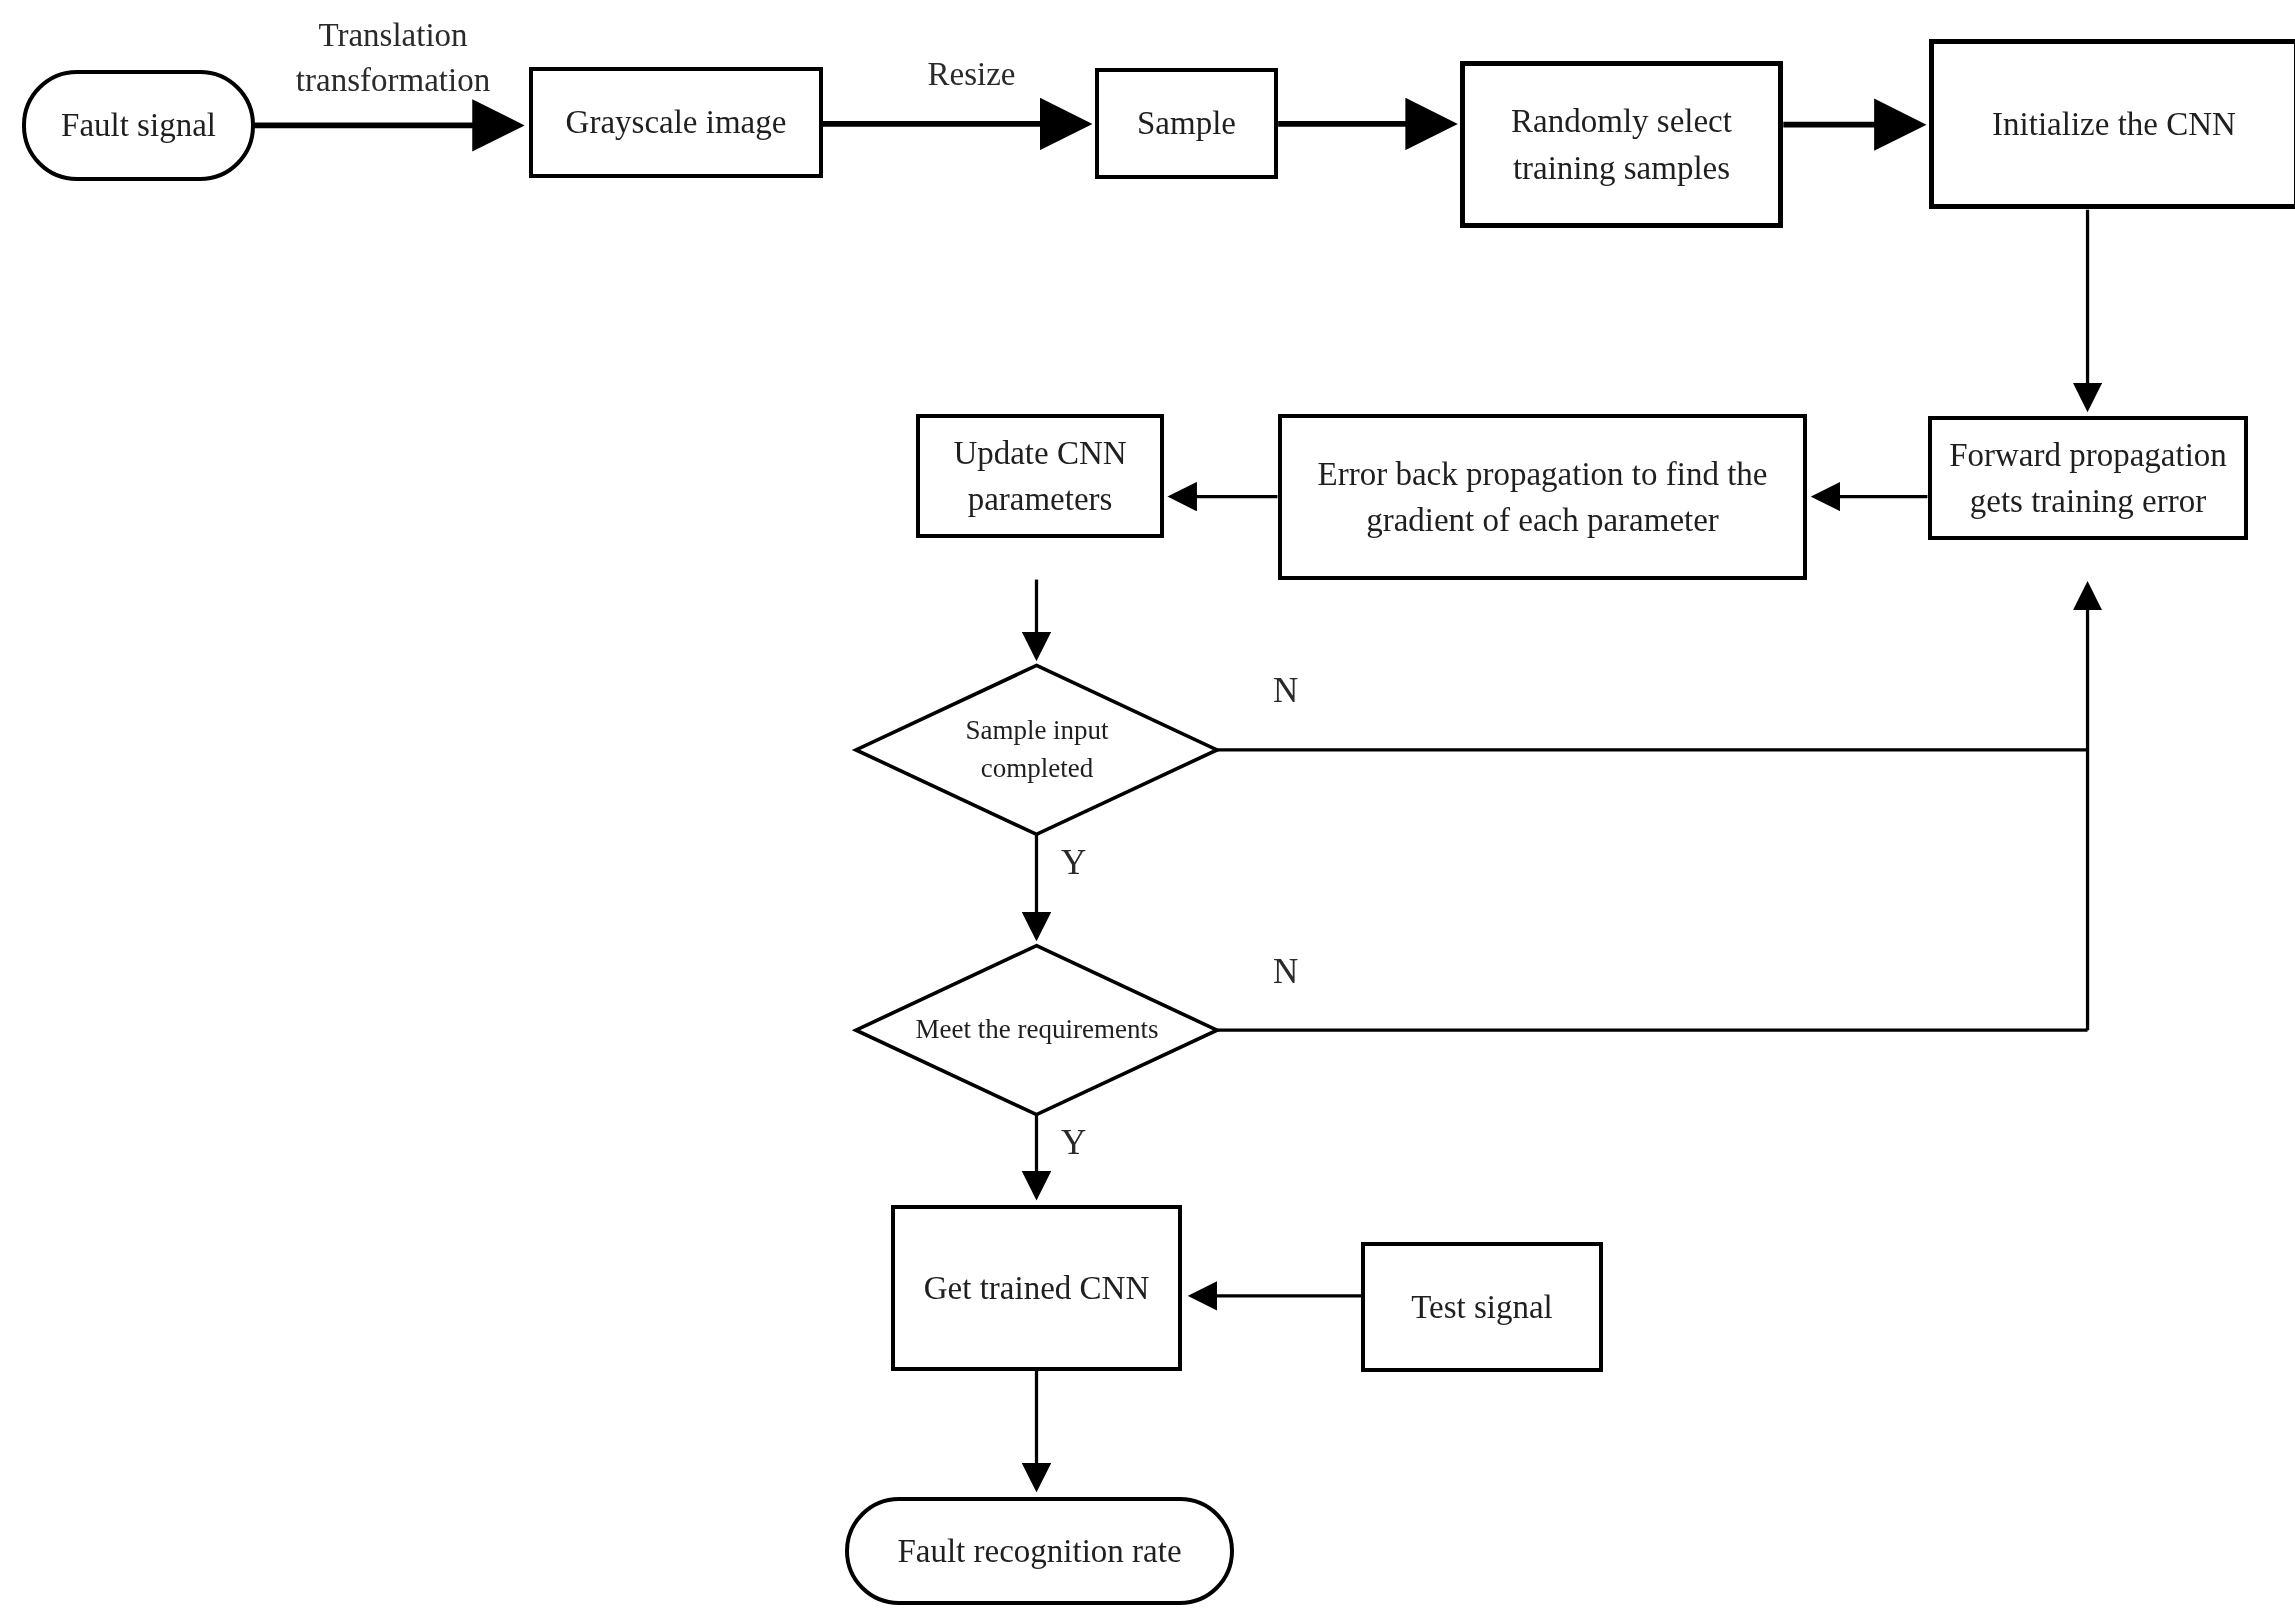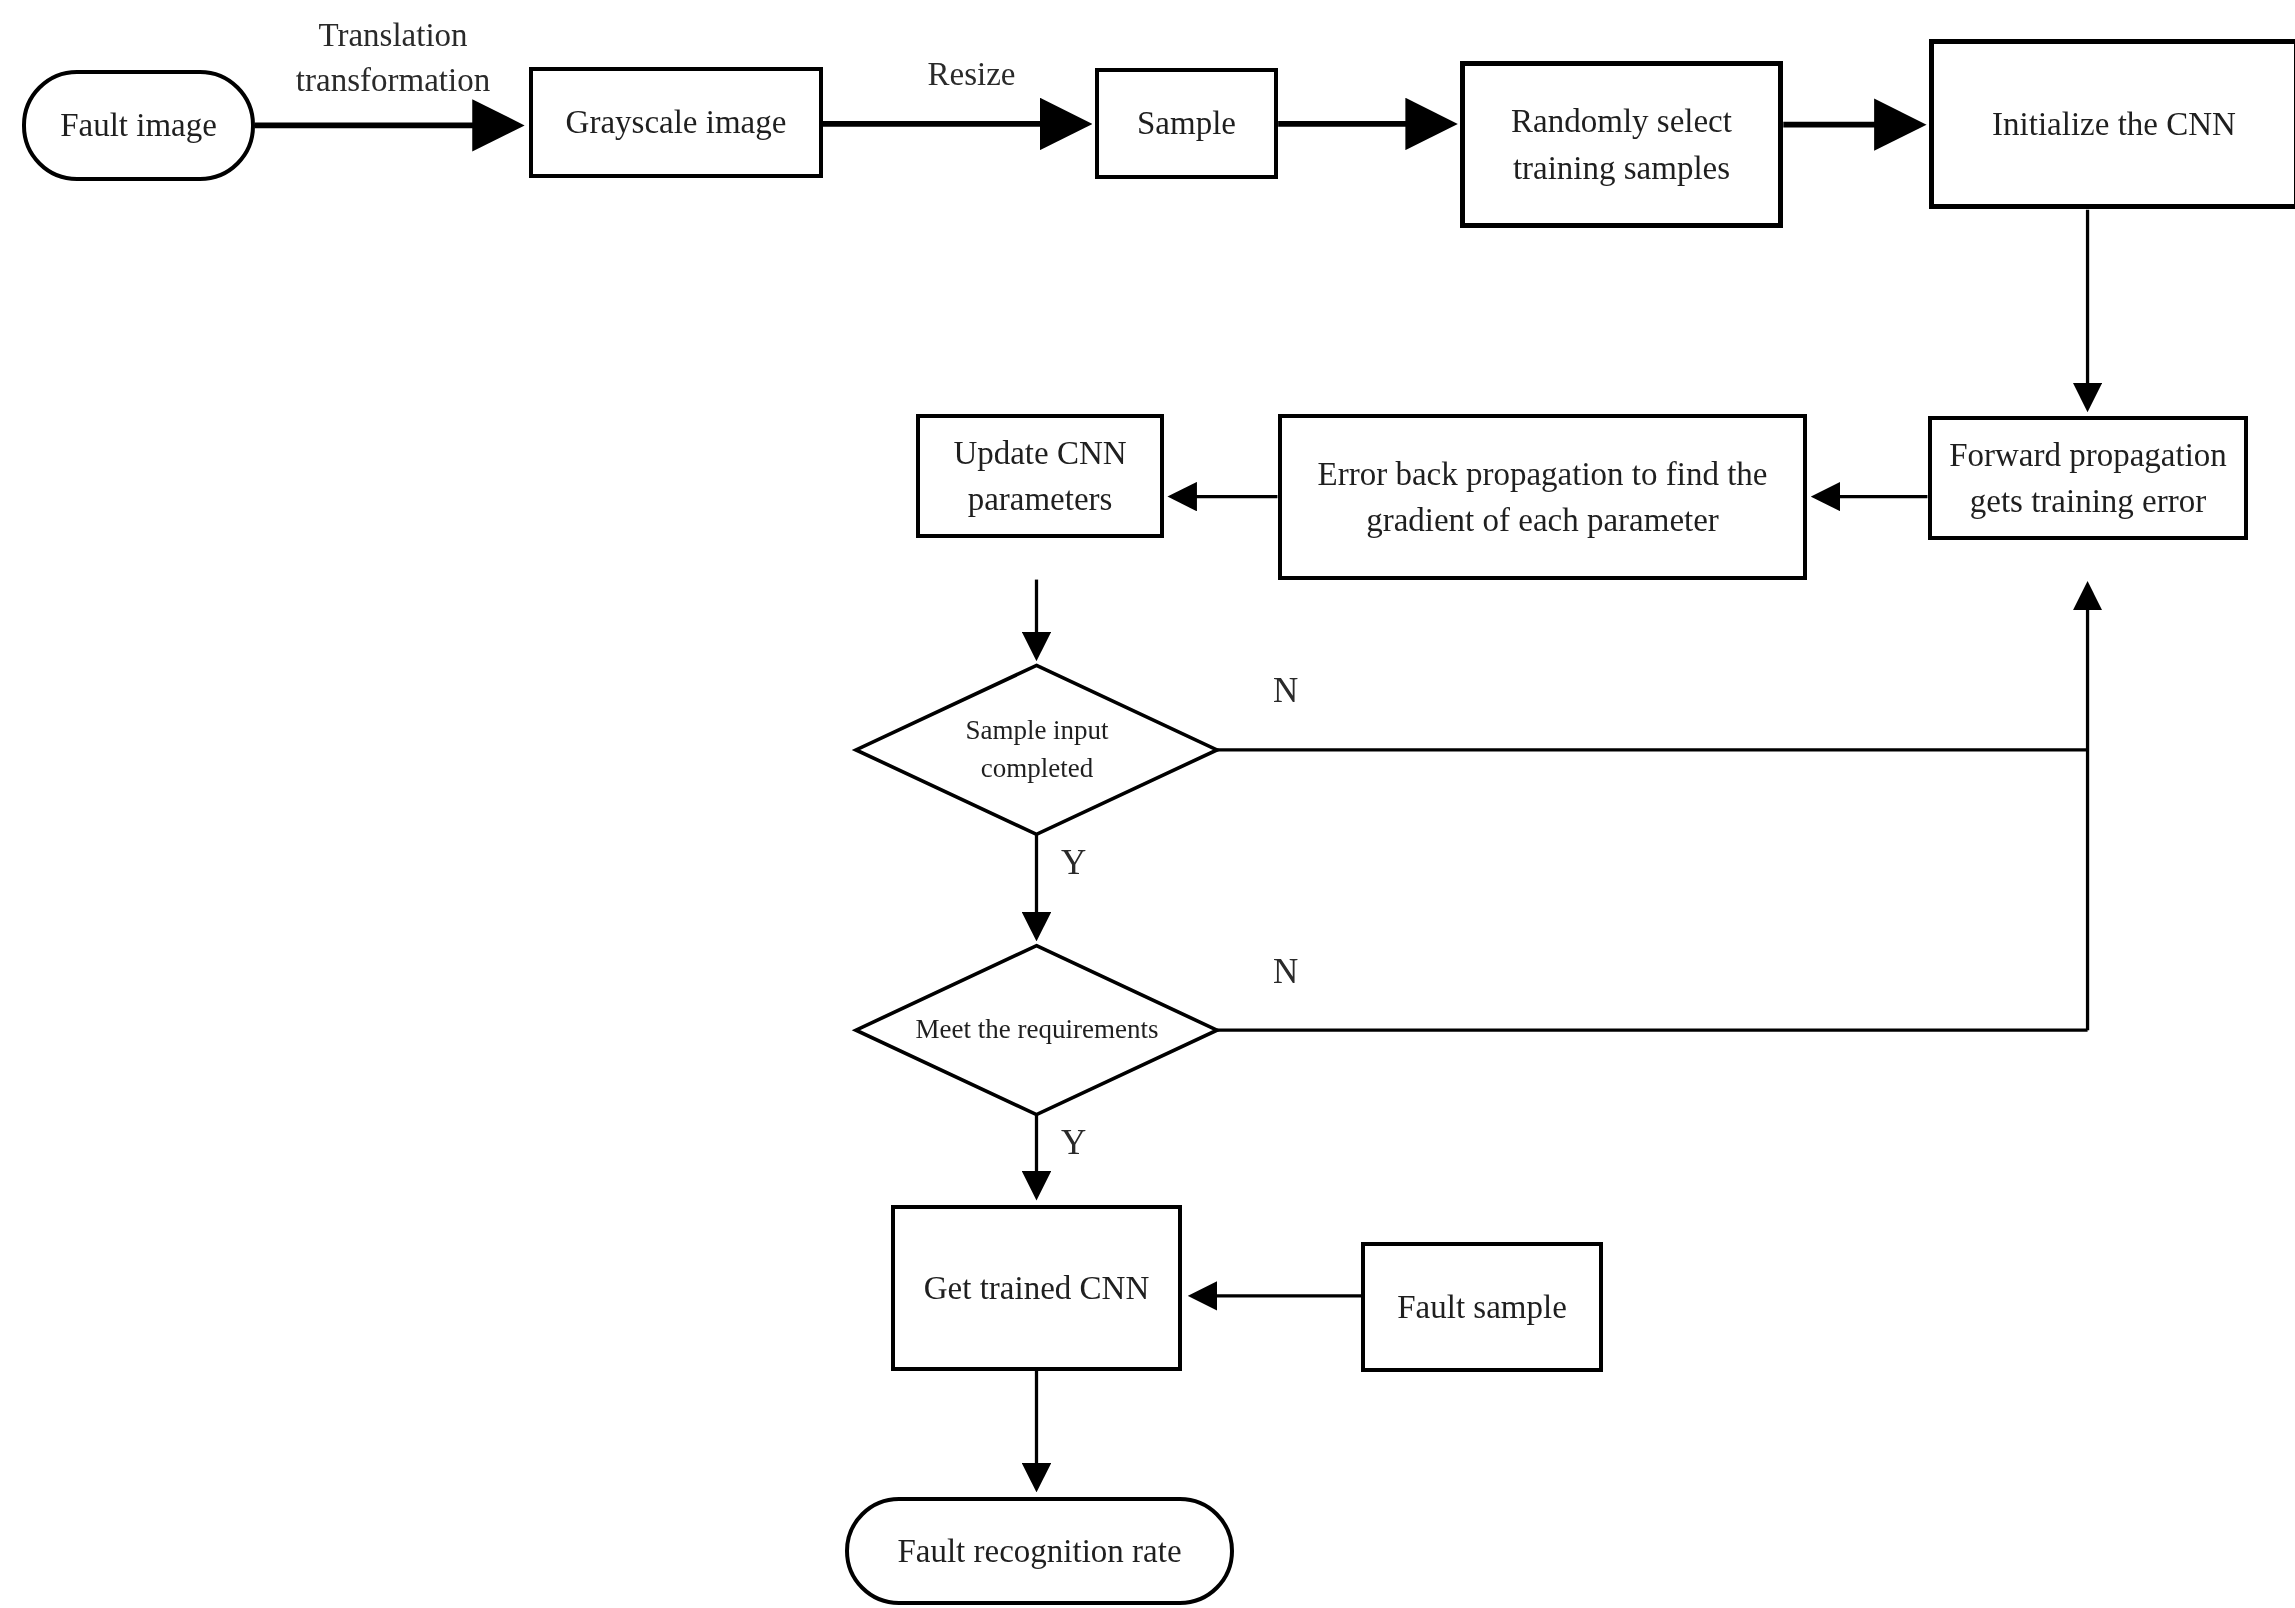--- a/index.html
+++ b/index.html
@@ -116,21 +116,21 @@
     <line x1="1424" y1="1531" x2="1424" y2="1643" stroke="#000" stroke-width="4.5" marker-end="url(#ah)"></line>
 
     <line x1="1870" y1="1780" x2="1638" y2="1780" stroke="#000" stroke-width="4.5" marker-end="url(#ah)"></line>
 
     <line x1="1424" y1="1883" x2="1424" y2="2044" stroke="#000" stroke-width="4.5" marker-end="url(#ah)"></line>
 
     <polygon points="1424,914 1672,1030 1424,1146 1176,1030" fill="#ffffff" stroke="#000000" stroke-width="5"></polygon>
     <polygon points="1424,1299 1672,1415 1424,1531 1176,1415" fill="#ffffff" stroke="#000000" stroke-width="5"></polygon>
   </svg>
 
-  <div class="node stadium" id="n-fault">Fault image</div>
+  <div class="node stadium" id="n-fault">Fault signal</div>
 
   <div class="node" id="n-gray">Grayscale image</div>
 
   <div class="node" id="n-sample">Sample</div>
 
   <div class="node thick" id="n-random">Randomly select training samples</div>
 
   <div class="node thick" id="n-init">Initialize the CNN</div>
 
   <div class="node" id="n-forward">Forward propagation gets training error</div>
@@ -138,21 +138,21 @@
   <div class="node" id="n-error">Error back propagation to find the gradient of each parameter</div>
 
   <div class="node" id="n-update">Update CNN parameters</div>
 
   <div class="dlabel" id="d1-label">Sample input completed</div>
 
   <div class="dlabel" id="d2-label">Meet the requirements</div>
 
   <div class="node" id="n-get">Get trained CNN</div>
 
-  <div class="node" id="n-test">Fault sample</div>
+  <div class="node" id="n-test">Test signal</div>
 
   <div class="node stadium" id="n-rate">Fault recognition rate</div>
 
   <div class="elabel" id="lbl-translation">Translation transformation</div>
 
   <div class="elabel" id="lbl-resize">Resize</div>
 
   <div class="branch-label" id="lbl-n1">N</div>
 
   <div class="branch-label" id="lbl-y1">Y</div>

